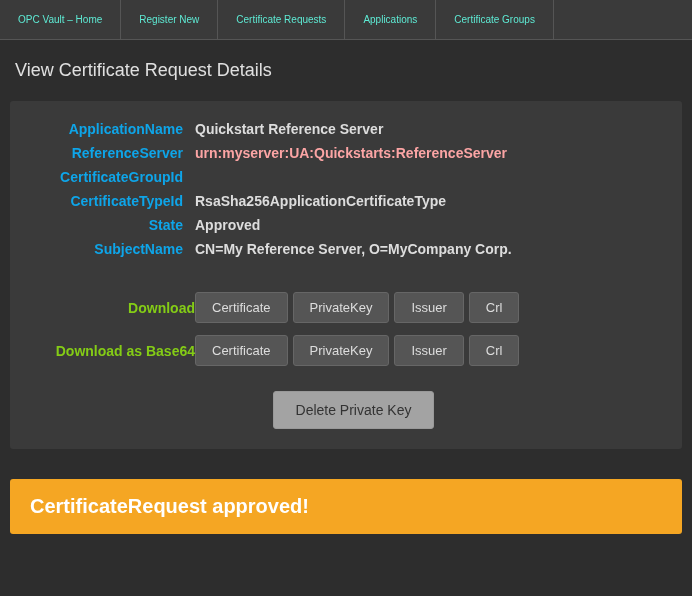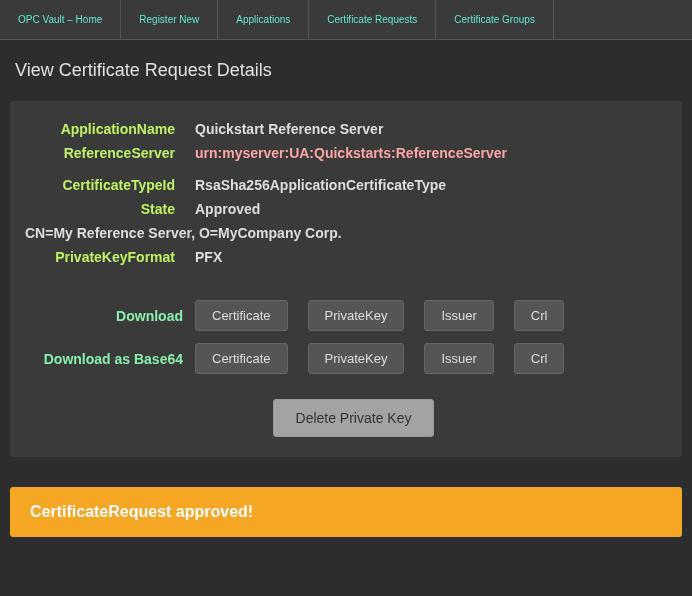--- a/index.html
+++ b/index.html
@@ -46,22 +46,22 @@
     }
 
     .field-row {
       display: flex;
       margin-bottom: 8px;
       font-size: 14px;
     }
     .field-label {
       width: 170px;
       text-align: right;
-      padding-right: 20px;
-      color: #bef264;
+      padding-right: 12px;
+      color: #0ea5e9;
       font-weight: bold;
       flex-shrink: 0;
     }
     .field-value {
       color: #ddd;
       flex: 1;
       font-weight: bold;
     }
     .field-value.highlight {
       color: #fca5a5;
@@ -74,28 +74,27 @@
     }
     .download-row {
       display: flex;
       align-items: center;
       margin-bottom: 12px;
       font-size: 14px;
     }
     .download-label {
       width: 170px;
       text-align: right;
-      padding-right: 12px;
-      color: #86efac;
+      color: #84cc16;
       font-weight: bold;
       flex-shrink: 0;
     }
     .btn-group {
       display: flex;
-      gap: 20px;
+      gap: 5px;
     }
     .dl-btn {
       background: #555;
       color: #ddd;
       border: 1px solid #666;
       padding: 7px 16px;
       font-size: 13px;
       cursor: pointer;
       border-radius: 3px;
     }
@@ -114,68 +113,66 @@
       padding: 10px 22px;
       font-size: 14px;
       cursor: pointer;
       border-radius: 3px;
     }
 
     
     .success-banner {
       background: #f5a623;
       color: #fff;
-      font-size: 16px;
+      font-size: 20px;
       font-weight: bold;
       padding: 16px 20px;
       margin-top: 30px;
       border-radius: 3px;
       margin: 30px 10px 10px 10px;
     }
   </style>
 </head>
 <body>
 
 <nav class="nav-bar">
 <div class="nav-item">OPC Vault – Home</div>
     <div class="nav-item">Register New</div>
+    <div class="nav-item">Certificate Requests</div>
     <div class="nav-item">Applications</div>
-    <div class="nav-item">Certificate Requests</div>
     <div class="nav-item">Certificate Groups</div>
   </nav>
 
 <h1 class="page-title">View Certificate Request Details</h1>
 
 <div class="details-card">
 
   <div id="fields-container">
       <div class="field-row">
         <span class="field-label">ApplicationName</span>
         <span class="field-value">Quickstart Reference Server</span>
       </div>
       <div class="field-row">
         <span class="field-label">ReferenceServer</span>
         <span class="field-value highlight">urn:myserver:UA:Quickstarts:ReferenceServer</span>
       </div>
       <div class="field-row">
+        <span class="field-label">CertificateGroupId</span>
       </div>
       <div class="field-row">
         <span class="field-label">CertificateTypeId</span>
         <span class="field-value">RsaSha256ApplicationCertificateType</span>
       </div>
       <div class="field-row">
         <span class="field-label">State</span>
         <span class="field-value">Approved</span>
       </div>
       <div class="field-row">
+        <span class="field-label">SubjectName</span>
         <span class="field-value">CN=My Reference Server, O=MyCompany Corp.</span>
-      </div>
-      <div class="field-row">
-        <span class="field-label">PrivateKeyFormat</span>
-        <span class="field-value">PFX</span>
       </div>
     </div>
 
   <div class="download-section">
     <div class="download-row">
       <span class="download-label">Download</span>
       <div class="btn-group" id="download-btns">
           <button class="dl-btn">Certificate</button>
           <button class="dl-btn">PrivateKey</button>
           <button class="dl-btn">Issuer</button>

